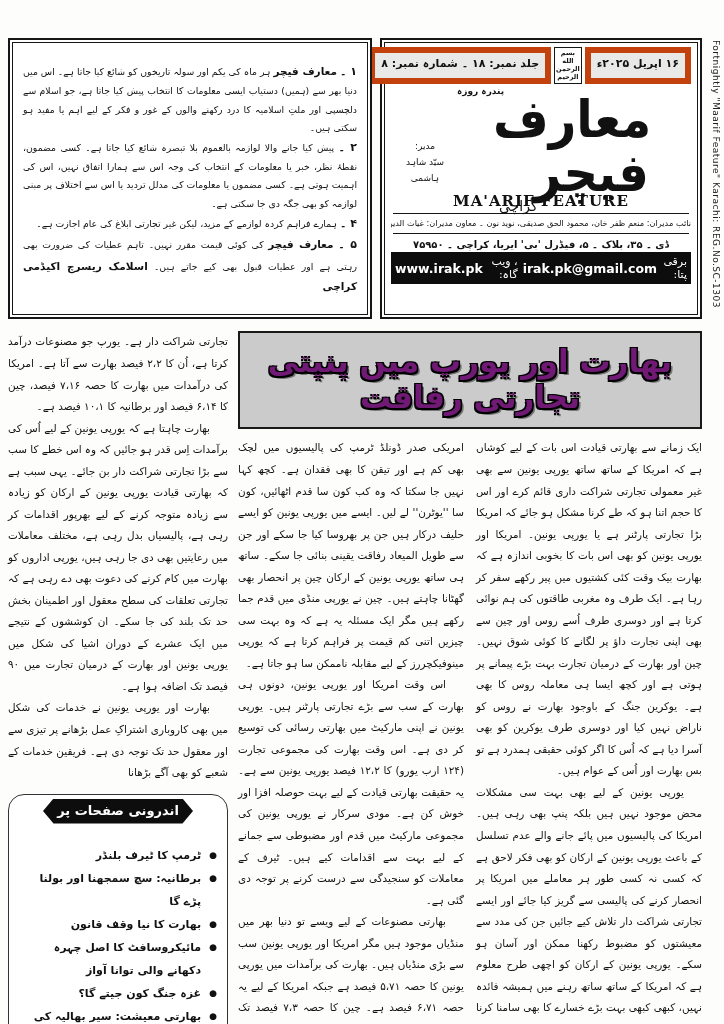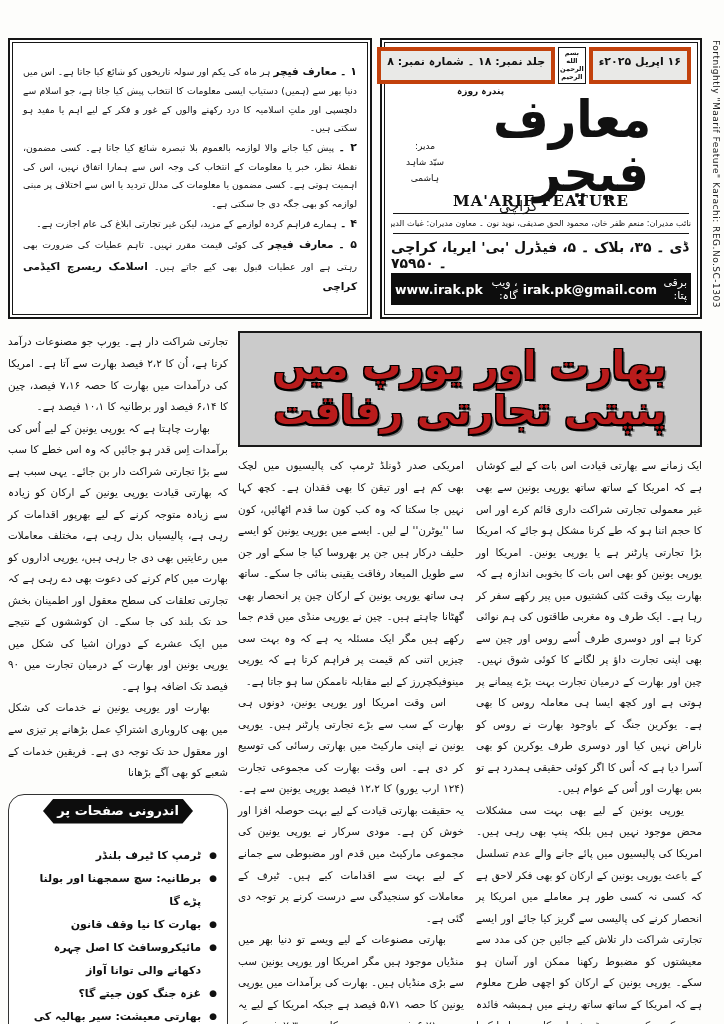--- a/index.html
+++ b/index.html
@@ -13,56 +13,56 @@
 
   
   .header-row { display:flex; direction:rtl; gap:8px; }
   .boxed { border:2px solid #161616; padding:2px; background:#fff; }
   .boxed-inner { border:1px solid #161616; height:100%; }
 
   
   .masthead { width:322px; flex:none; }
   .mast-inner { padding:4px 6px 0 6px; display:flex; flex-direction:column; }
   .mast-toprow { display:flex; direction:rtl; gap:3px; align-items:stretch; }
-  .mast-cell { border:4px solid #c2410c; background:#e9e9e7; font-size:11px; font-weight:bold;
+  .mast-cell { border:6px solid #c2410c; background:#e9e9e7; font-size:11px; font-weight:bold;
     padding:4px 6px; text-align:center; white-space:nowrap; }
   .mast-cell.date { flex:1; }
   .mast-cell.issue { flex:1.3; }
   .seal { border:1px solid #161616; background:#fff; width:52px; font-size:6.5px; line-height:1.25;
     display:flex; align-items:center; justify-content:center; text-align:center; padding:1px; font-weight:bold; }
   .mast-title-row { display:flex; direction:rtl; align-items:flex-end; padding:2px 4px 0 2px; }
   .title-cluster { flex:1; text-align:center; direction:rtl; }
   .fortnightly { font-size:9px; font-weight:bold; text-align:left; margin-right:14px; }
   .city { font-size:14px; font-weight:normal; position:relative; top:18px; right:-4px; }
   .big-title { font-size:48px; font-weight:bold; line-height:1.05; letter-spacing:-1px;
     font-family:"DejaVu Sans", sans-serif; transform:scaleY(1.08); }
   .editor-block { width:64px; flex:none; font-size:9px; text-align:center; line-height:1.8; padding-bottom:10px; }
   .latin-title { font-family:"DejaVu Serif", serif; font-weight:bold; font-size:15px; letter-spacing:1px;
     text-align:center; margin-top:-4px; }
   .mast-rule { border-top:1.5px solid #161616; margin:3px 2px; }
   .editors-line { font-size:8.2px; direction:rtl; text-align:center; white-space:nowrap; overflow:hidden; padding:1px 0 2px; }
-  .addr-line { font-size:14px; font-weight:bold; direction:rtl; text-align:left; padding:2px 0; }
+  .addr-line { font-size:10px; font-weight:bold; direction:rtl; text-align:center; padding:2px 0; }
   .phone-line { font-size:11px; font-weight:bold; direction:rtl; text-align:center; padding:0 0 3px; }
   .contact-bar { background:#0d0d0d; color:#fff; direction:rtl; font-size:11px; display:flex;
     justify-content:center; gap:5px; padding:3px 4px; align-items:center; }
   .contact-bar .lat { direction:ltr; unicode-bidi:embed; font-weight:bold; font-size:12.5px; }
 
   
   .notice { flex:1; }
   .notice-inner { padding:18px 10px; direction:rtl; }
   .notice-item { font-size:9.3px; line-height:1.95; text-align:justify; }
   .notice-item .num { font-weight:bold; font-size:11px; }
   .notice-item .lead { font-weight:bold; font-size:10.5px; }
   .notice-item .tail { font-weight:bold; font-size:10.5px; }
 
   
   .body-row { display:flex; direction:rtl; gap:10px; margin-top:12px; flex:1; }
   .right-group { width:464px; flex:none; display:flex; flex-direction:column; }
   .headline-box { background:#cbcbcb; border:2.5px solid #1a1a1a; padding:10px 6px 12px; text-align:center; }
-  .headline { font-size:39px; font-weight:bold; color:#b91c1c; direction:rtl; letter-spacing:-1px;
+  .headline { font-size:31px; font-weight:bold; color:#701a75; direction:rtl; letter-spacing:-1px;
     text-shadow:-1.5px -1.5px 0 #000, 1.5px -1.5px 0 #000, -1.5px 1.5px 0 #000, 1.5px 1.5px 0 #000, 3px 3px 0 #777; }
   .cols { display:flex; direction:rtl; gap:12px; margin-top:8px; flex:1; }
   .col { flex:1; direction:rtl; }
   .left-col { flex:1; direction:rtl; display:flex; flex-direction:column; }
   .para { font-size:10.4px; line-height:2.07; text-align:justify; direction:rtl; }
   .para + .para { text-indent:18px; }
 
   
   .inner-box { border:1.5px solid #333; border-radius:16px; margin-top:10px; padding:6px 10px 10px; background:#fff; position:relative; }
   .ribbon { background:#0d0d0d; color:#fff; font-weight:bold; font-size:13px; text-align:center;

